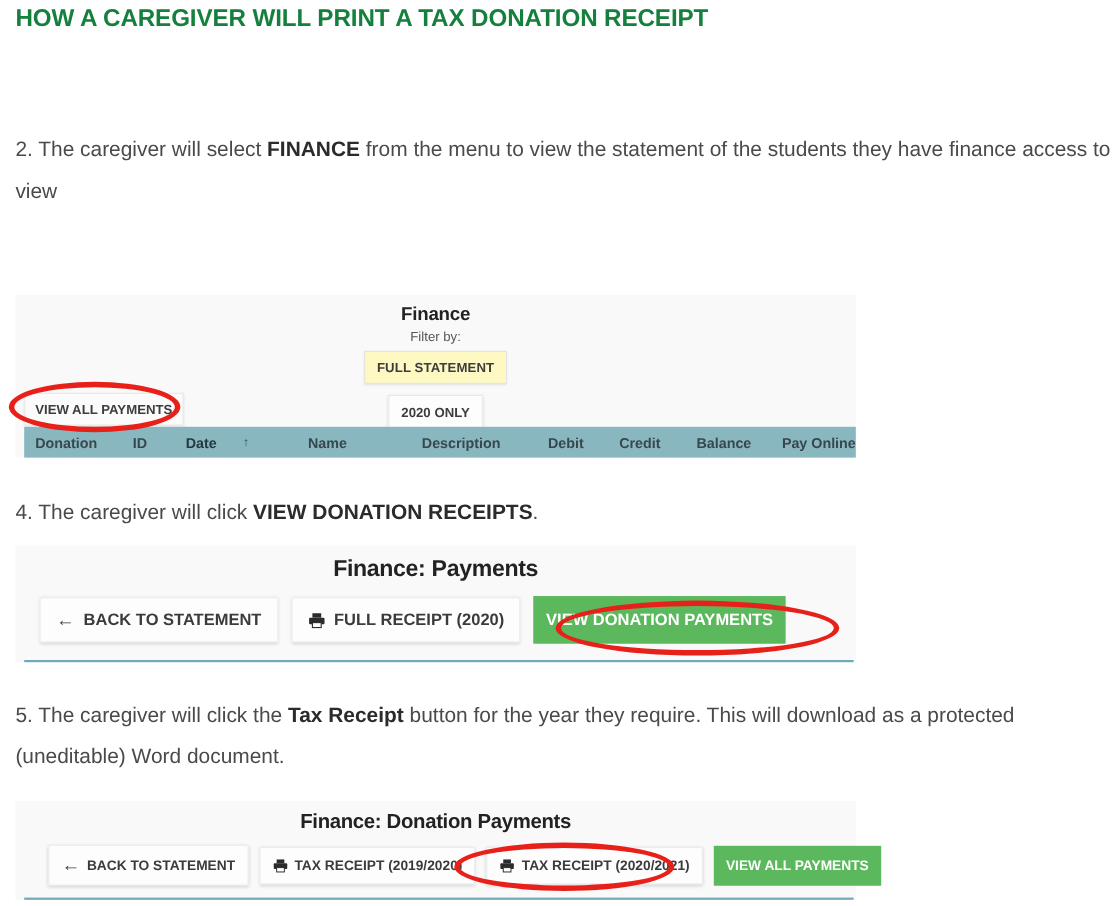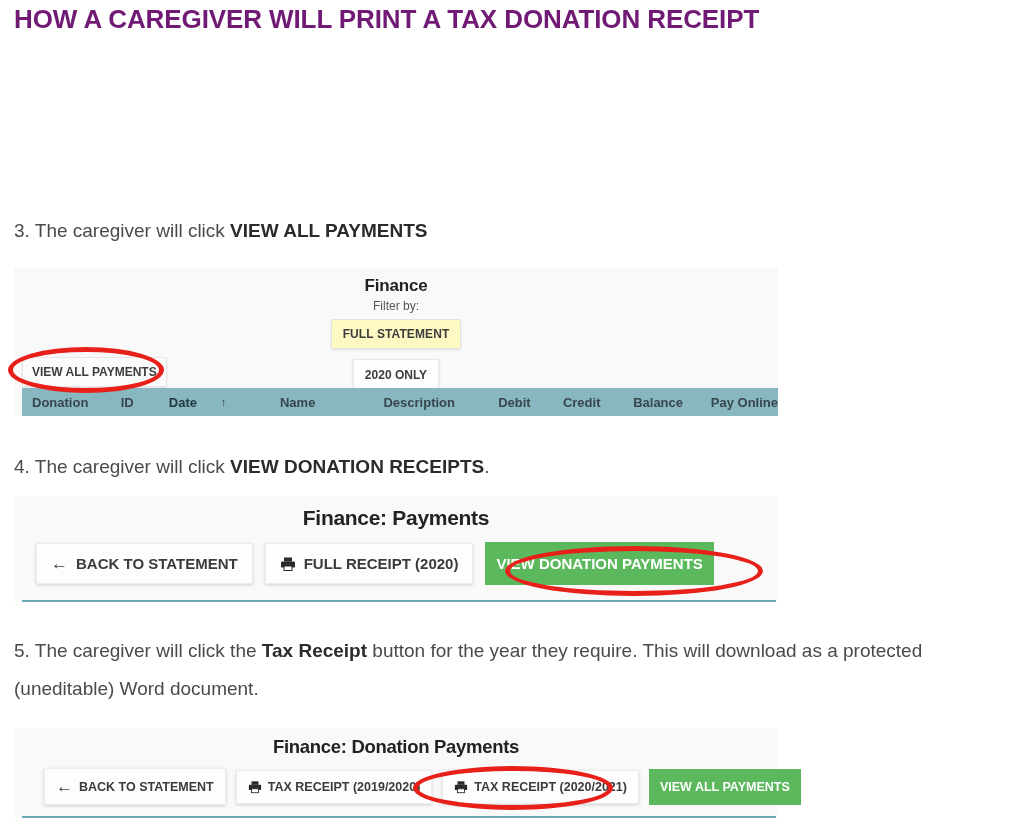--- a/index.html
+++ b/index.html
@@ -20,24 +20,24 @@
     width: 1018px;
     height: 824px;
     padding: 0;
   }
 
   
   .doc-title {
     position: absolute;
     left: 14px;
     top: 4px;
-    font-size: 26px;
+    font-size: 22px;
     font-weight: bold;
     letter-spacing: -0.1px;
-    color: #701a75;
+    color: #15803d;
   }
   .step {
     position: absolute;
     left: 14px;
     font-size: 19px;
     line-height: 38px;
     color: #4a4a4a;
     font-weight: 400;
   }
   .step b { color: #2b2b2b; font-weight: bold; }
@@ -199,24 +199,24 @@
   .ell-tax-receipt   { left: 413px; top: 766px; width: 200px; height: 44px; }
 </style>
 </head>
 <body>
 
 <div class="page">
 
   <div class="doc-title">HOW A CAREGIVER WILL PRINT A TAX DONATION RECEIPT</div>
 
 
-
-  <div class="step step-3">
-    <span>3. The caregiver will click </span><b>VIEW ALL PAYMENTS</b>
-  </div>
+  <div class="step step-2">
+    <span>2. The caregiver will select </span><b>FINANCE</b><span> from the menu to view the statement of the students they have finance access to view</span>
+  </div>
+
 
   <div class="panel panel-finance">
     <div class="panel-title">Finance</div>
     <div class="filter-by">Filter by:</div>
 
     <div class="filter-row">
       <div class="seg-btn">FULL STATEMENT</div>
     </div>
 
     <div class="year-row">

